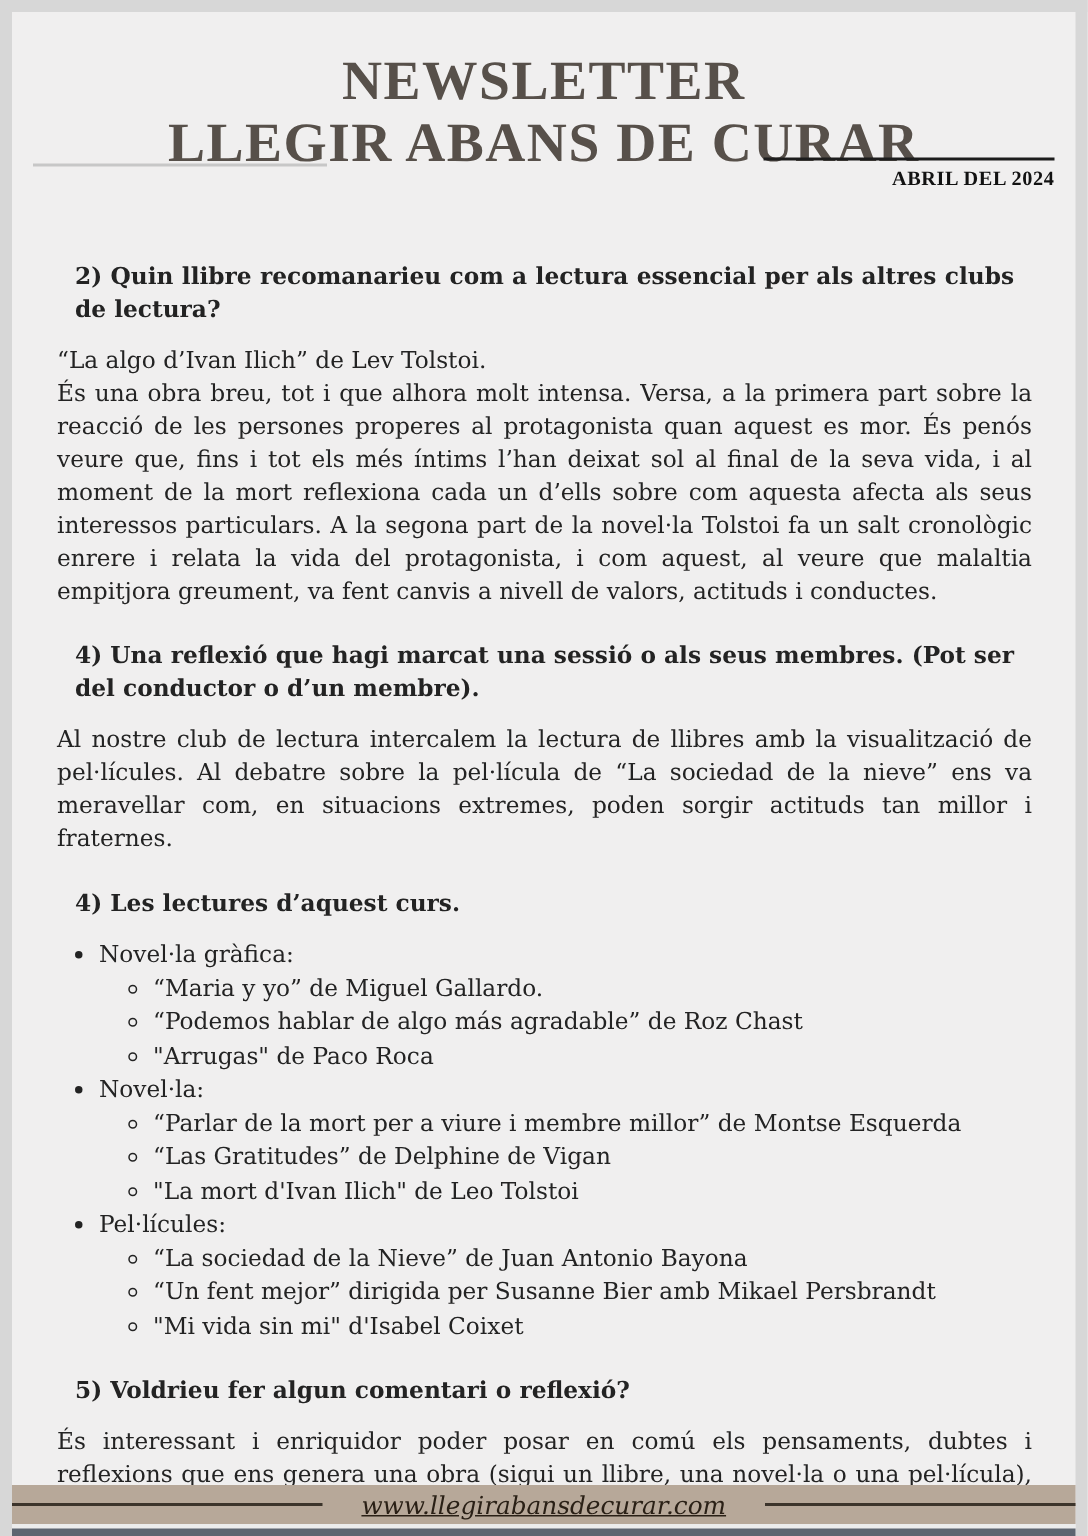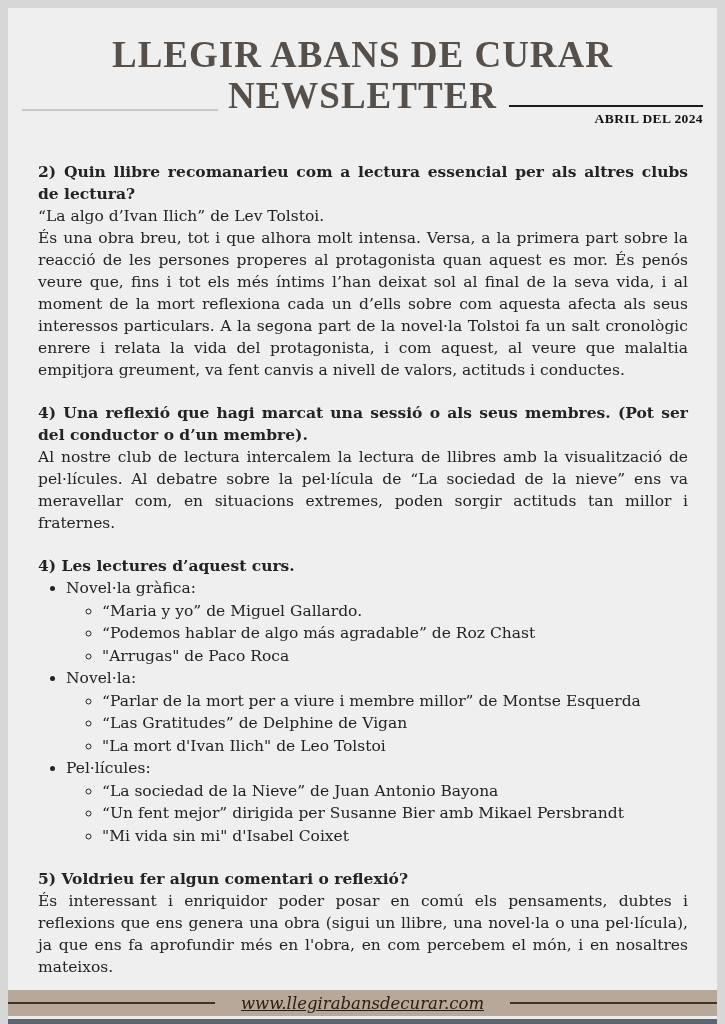--- a/index.html
+++ b/index.html
@@ -50,21 +50,21 @@
     color:#16120d;
   }
   
   .content{
     flex:1 1 auto;
     padding:14px 29px 0 30px;
     overflow:hidden;
     color:var(--text-color,#232323);
   }
   .content h2{
-    margin:0;
+    margin:12px;
     font-size:15.5px;line-height:22px;
     font-weight:700;
     text-align:justify;
   }
   .content p{
     margin:0;
     font-size:15.5px;line-height:22px;
     text-align:justify;
   }
   section{margin:0 0 21px;}
@@ -90,22 +90,22 @@
 </style>
 </head>
 <body>
 
 <div class="doc">
 
   <header class="masthead">
     <div class="rule rule-left"></div>
     <div class="rule rule-right"></div>
     <h1 class="title">
+      <span>NEWSLETTER</span>
       <span>LLEGIR ABANS DE CURAR</span>
-      <span>NEWSLETTER</span>
     </h1>
     <div class="date">ABRIL DEL 2024</div>
   </header>
 
 
   <main class="content">
 
     <section>
       <h2>2) Quin llibre recomanarieu com a lectura essencial per als altres clubs de lectura?</h2>
       <p>“La algo d’Ivan Ilich” de Lev Tolstoi.</p>

